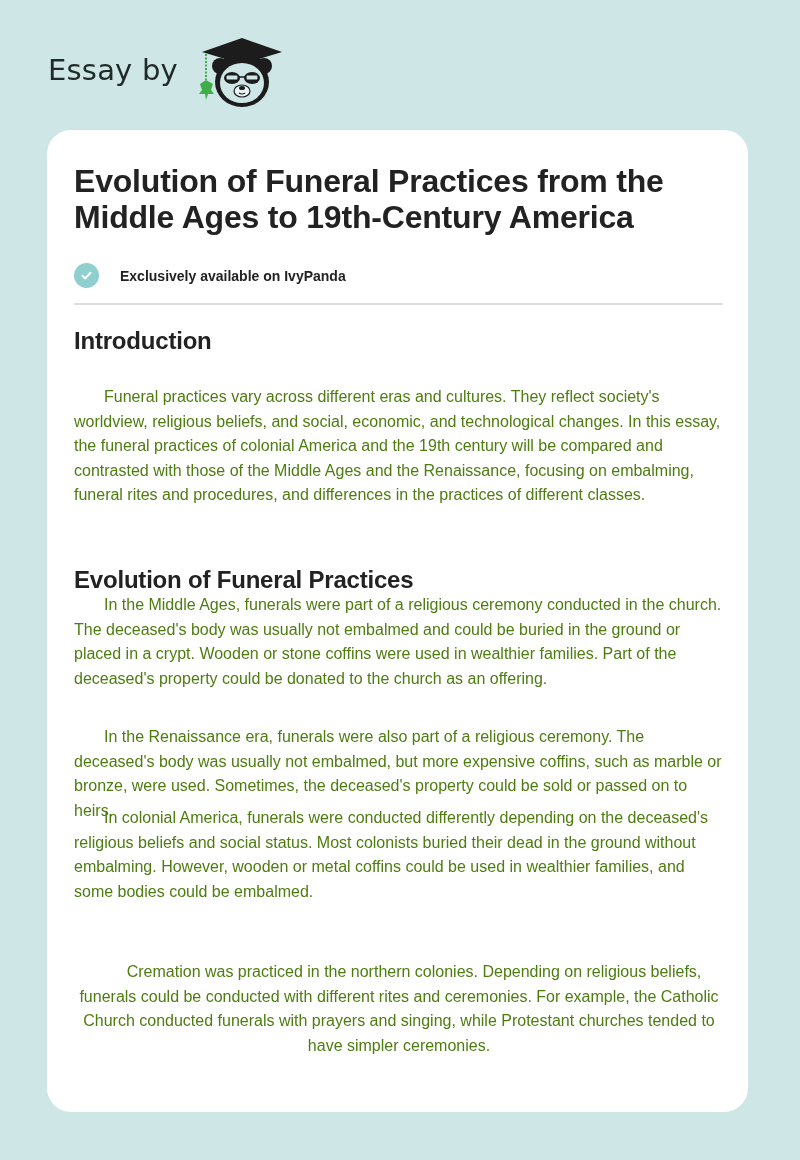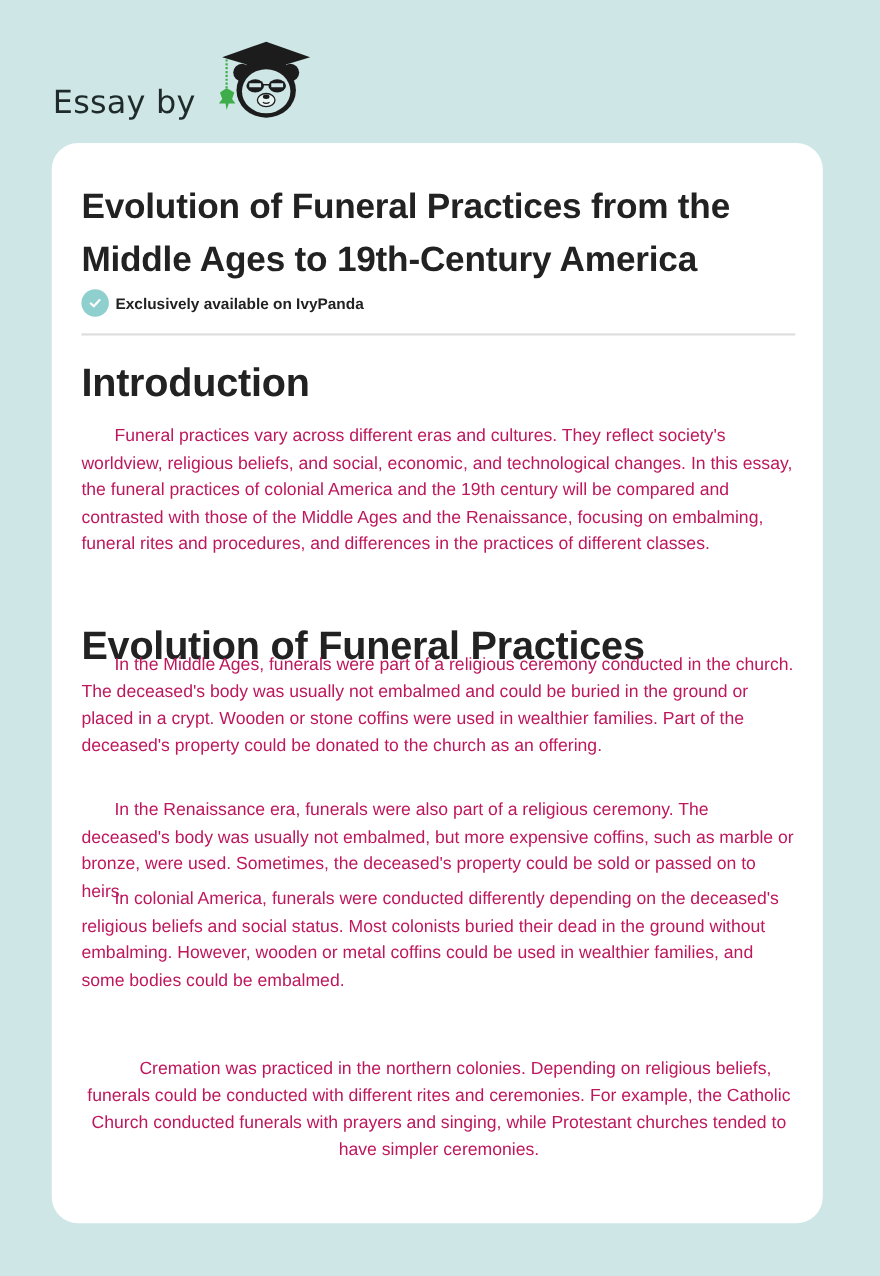--- a/index.html
+++ b/index.html
@@ -11,21 +11,21 @@
       color: #222;
       position: relative;
       overflow: hidden;
     }
     .header {
       position: absolute;
       left: 48px;
       top: 36px;
       height: 74px;
       display: flex;
-      align-items: flex-end;
+      align-items: center;
     }
     .essay-by {
       font-family: "DejaVu Sans", sans-serif;
       font-size: 29px;
       color: #1f2a2a;
       letter-spacing: 0.2px;
       margin-right: 18px;
       margin-top: -6px;
     }
     .logo-mark { width: 92px; height: 74px; margin-right: 2px; }
@@ -49,64 +49,64 @@
       border-radius: 24px;
     }
     .content { position: absolute; left: 27px; top: 0; width: 650px; }
     .title {
       margin: 0;
       position: absolute;
       top: 33px;
       left: 0;
       width: 660px;
       font-size: 32px;
-      line-height: 48px;
+      line-height: 36px;
       font-weight: bold;
       color: #222;
       letter-spacing: -0.2px;
     }
     .badge {
       position: absolute;
       top: 133px;
       left: 0;
       display: flex;
       align-items: center;
     }
     .badge-icon {
       width: 25px; height: 25px; border-radius: 50%;
       background: #8fcfcd;
       display: flex; align-items: center; justify-content: center;
       margin-right: 6px;
     }
-    .badge-text { font-size: 14px; font-weight: bold; color: #222; }
+    .badge-text { font-size: 14px; font-weight: bold; color: #222; margin-left: 15px; }
     .divider {
       position: absolute;
       top: 173px;
       left: 0;
       width: 649px;
       height: 2px;
       background: #dedede;
     }
     .h2 {
       position: absolute;
       left: 0;
       margin: 0;
-      font-size: 36px;
+      font-size: 24px;
       font-weight: bold;
       color: #222;
       letter-spacing: -0.2px;
     }
     .p {
       position: absolute;
       left: 0;
       width: 650px;
       margin: 0;
       font-size: 16px;
       line-height: 24.6px;
-      color: #be185d;
+      color: #4d7c0f;
       text-indent: 30px;
     }
   </style>
 </head>
 <body>
 
 <div class="header">
   <span class="essay-by">Essay by</span>
   <svg class="logo-mark" viewBox="0 0 92 74">
 

